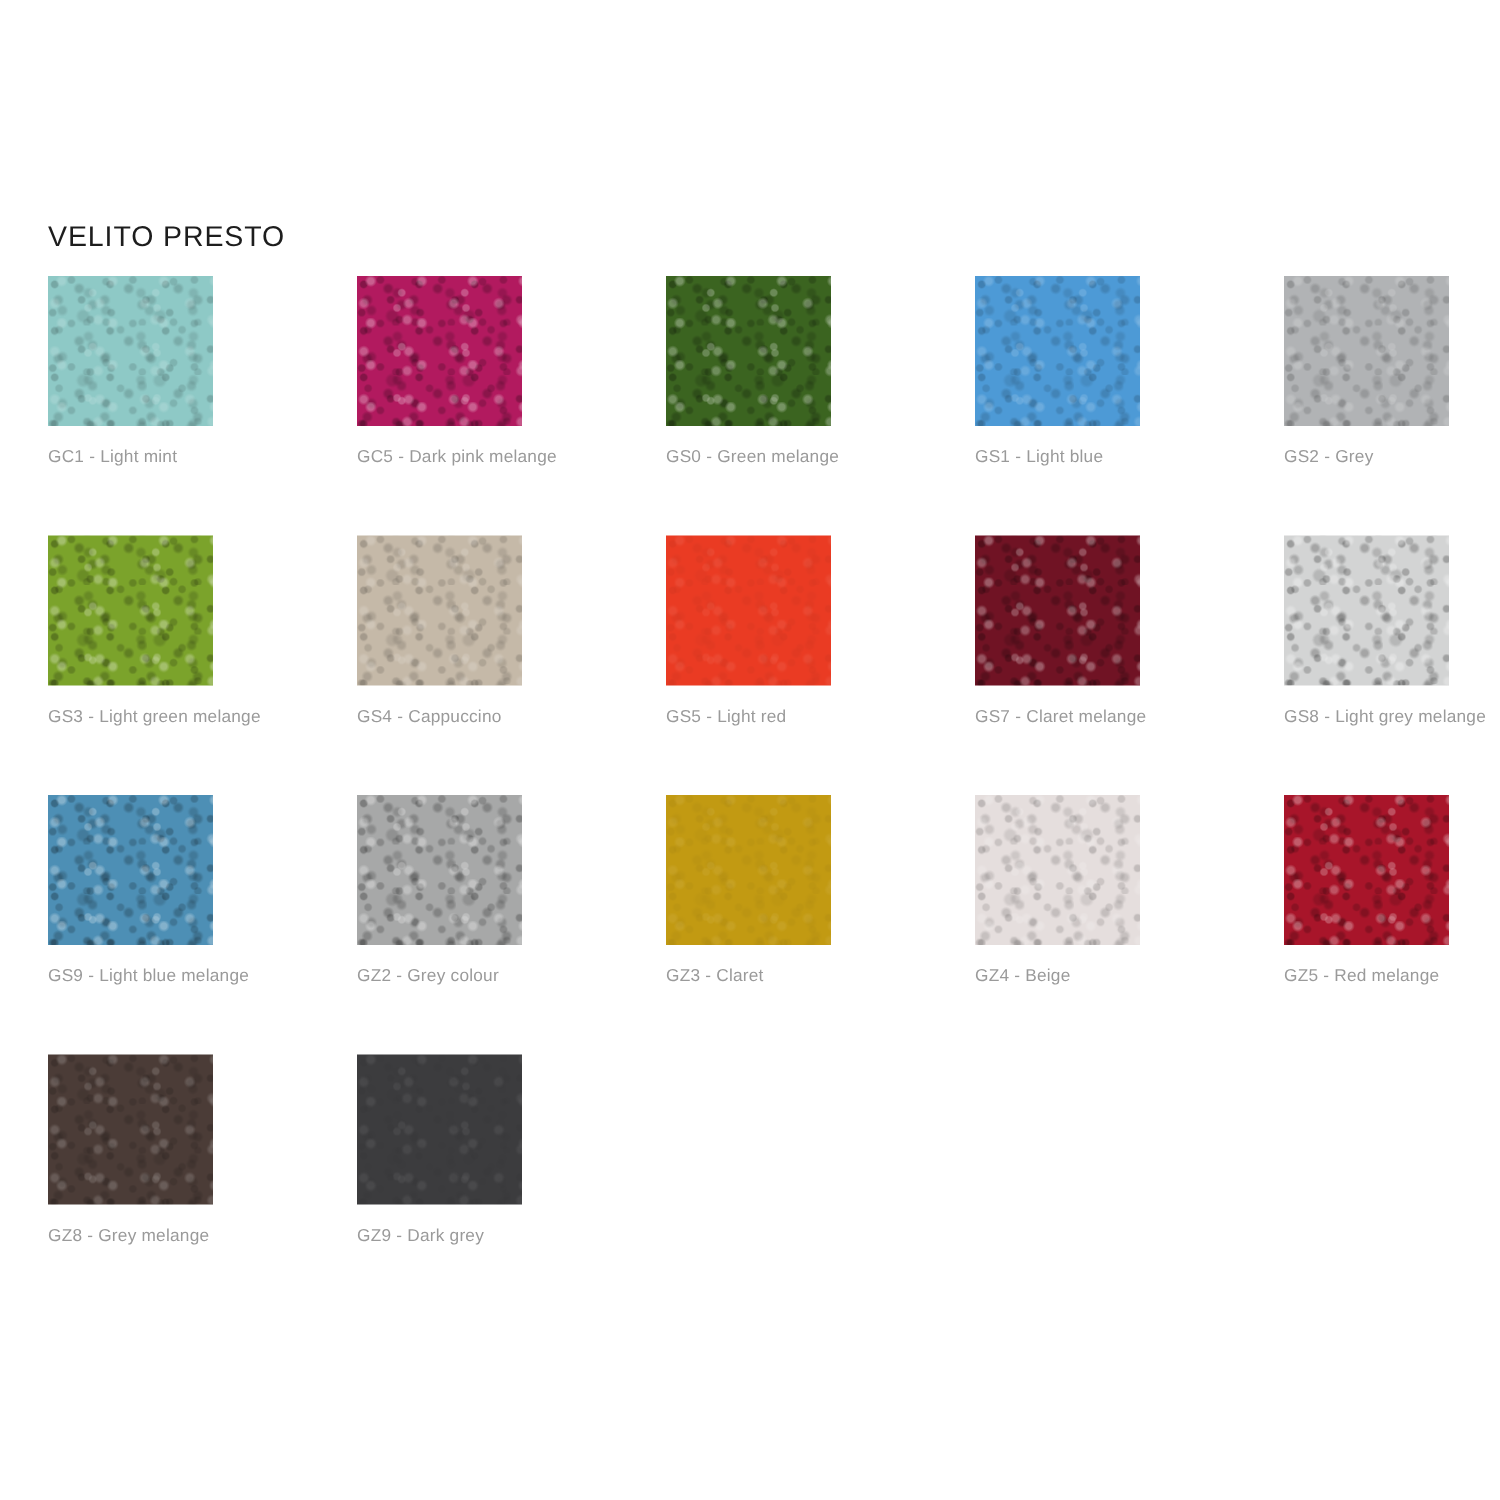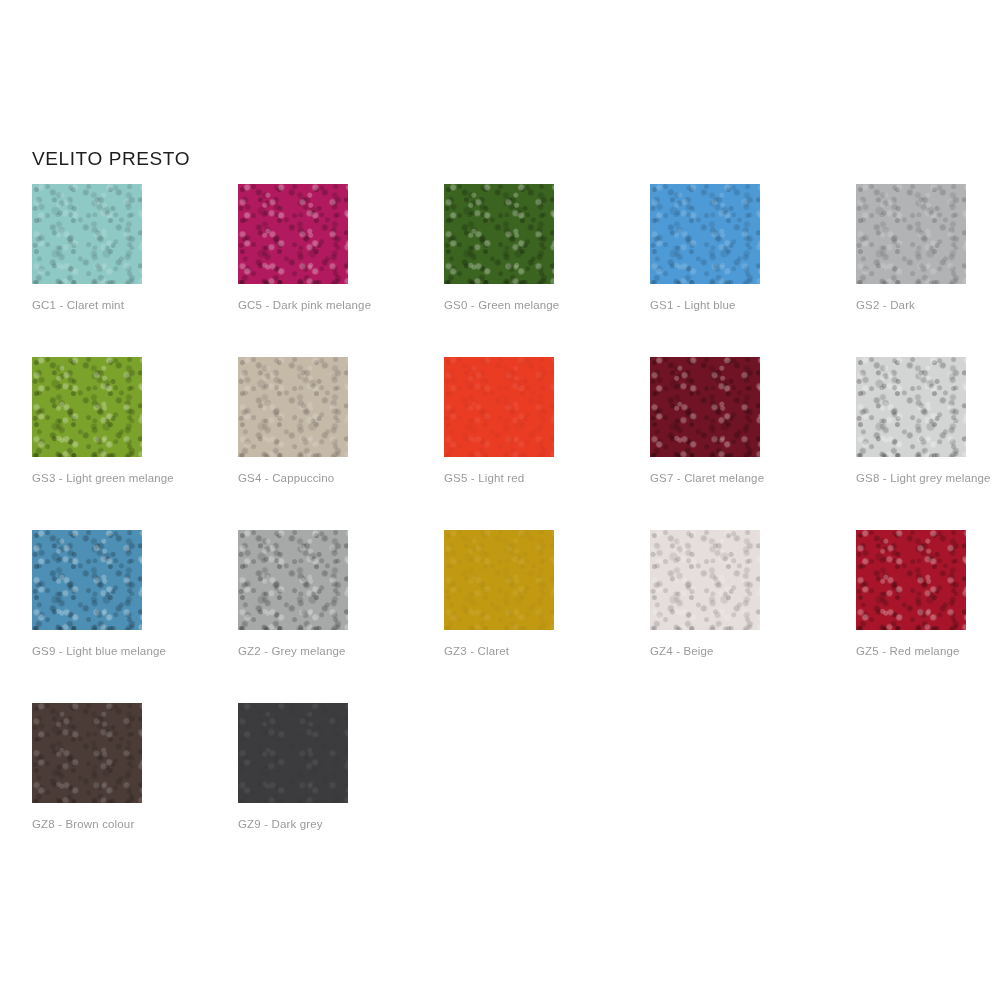--- a/index.html
+++ b/index.html
@@ -128,21 +128,21 @@
 <div class="page">
 
   <h1 class="page-title">VELITO PRESTO</h1>
 
   <div class="swatch-grid">
       <div class="swatch-cell">
         <div class="swatch-chip" style="background-color: rgb(142, 201, 198);">
           <span class="texture"></span>
           <span class="texture-light"></span>
         </div>
-        <div class="swatch-label">GC1 - Claret mint</div>
+        <div class="swatch-label">GC1 - Light mint</div>
       </div>
       <div class="swatch-cell">
         <div class="swatch-chip heavy" style="background-color: rgb(178, 26, 95);">
           <span class="texture"></span>
           <span class="texture-light"></span>
         </div>
         <div class="swatch-label">GC5 - Dark pink melange</div>
       </div>
       <div class="swatch-cell">
         <div class="swatch-chip heavy" style="background-color: rgb(59, 100, 32);">
@@ -156,21 +156,21 @@
           <span class="texture"></span>
           <span class="texture-light"></span>
         </div>
         <div class="swatch-label">GS1 - Light blue</div>
       </div>
       <div class="swatch-cell">
         <div class="swatch-chip" style="background-color: rgb(177, 179, 181);">
           <span class="texture"></span>
           <span class="texture-light"></span>
         </div>
-        <div class="swatch-label">GS2 - Dark</div>
+        <div class="swatch-label">GS2 - Grey</div>
       </div>
       <div class="swatch-cell">
         <div class="swatch-chip heavy" style="background-color: rgb(123, 163, 43);">
           <span class="texture"></span>
           <span class="texture-light"></span>
         </div>
         <div class="swatch-label">GS3 - Light green melange</div>
       </div>
       <div class="swatch-cell">
         <div class="swatch-chip" style="background-color: rgb(197, 185, 168);">
@@ -205,21 +205,21 @@
           <span class="texture"></span>
           <span class="texture-light"></span>
         </div>
         <div class="swatch-label">GS9 - Light blue melange</div>
       </div>
       <div class="swatch-cell">
         <div class="swatch-chip heavy" style="background-color: rgb(167, 168, 168);">
           <span class="texture"></span>
           <span class="texture-light"></span>
         </div>
-        <div class="swatch-label">GZ2 - Grey melange</div>
+        <div class="swatch-label">GZ2 - Grey colour</div>
       </div>
       <div class="swatch-cell">
         <div class="swatch-chip flat" style="background-color: rgb(194, 154, 18);">
           <span class="texture"></span>
           <span class="texture-light"></span>
         </div>
         <div class="swatch-label">GZ3 - Claret</div>
       </div>
       <div class="swatch-cell">
         <div class="swatch-chip" style="background-color: rgb(229, 222, 221);">
@@ -233,21 +233,21 @@
           <span class="texture"></span>
           <span class="texture-light"></span>
         </div>
         <div class="swatch-label">GZ5 - Red melange</div>
       </div>
       <div class="swatch-cell">
         <div class="swatch-chip" style="background-color: rgb(75, 60, 55);">
           <span class="texture"></span>
           <span class="texture-light"></span>
         </div>
-        <div class="swatch-label">GZ8 - Brown colour</div>
+        <div class="swatch-label">GZ8 - Grey melange</div>
       </div>
       <div class="swatch-cell">
         <div class="swatch-chip flat" style="background-color: rgb(60, 60, 62);">
           <span class="texture"></span>
           <span class="texture-light"></span>
         </div>
         <div class="swatch-label">GZ9 - Dark grey</div>
       </div>
     </div>
 

